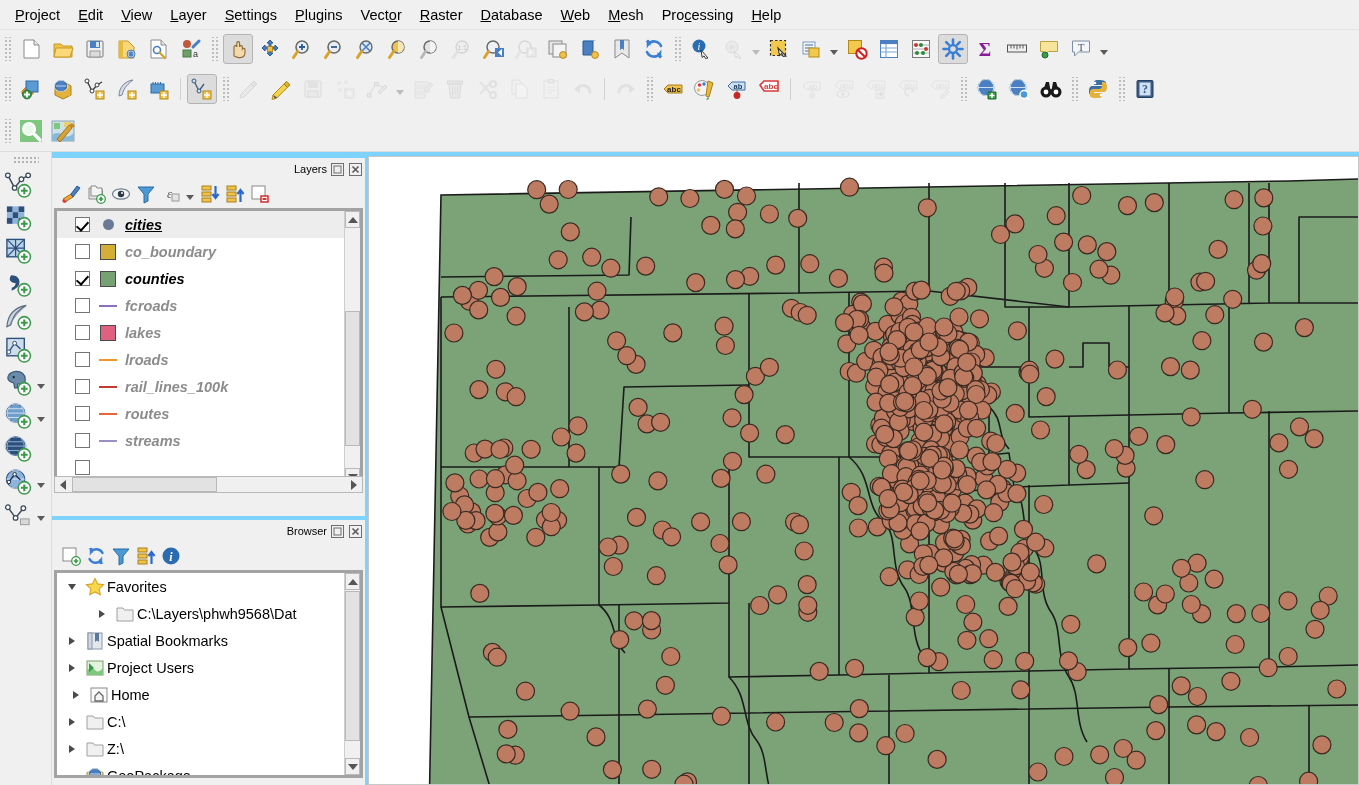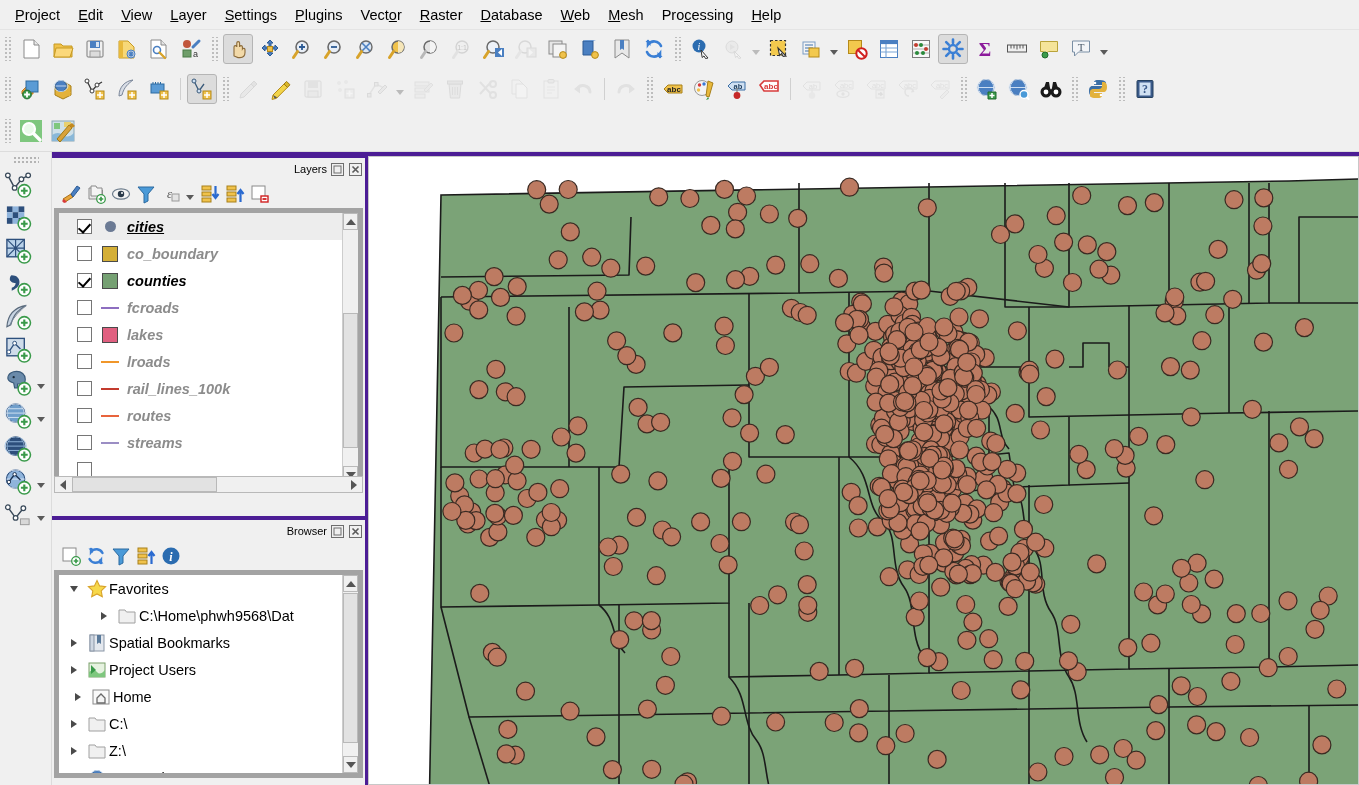--- a/index.html
+++ b/index.html
@@ -3,21 +3,21 @@
 <meta charset="utf-8">
 <style>
   * { box-sizing: border-box; }
   html, body {
     margin: 0; padding: 0;
     width: 1359px; height: 785px;
     overflow: hidden;
     font-family: "Liberation Sans", sans-serif;
     background: #f0f0f0;
   }
-  #app { position: relative; width: 1359px; height: 785px; background: #4c1d95; }
+  #app { position: relative; width: 1359px; height: 785px; background: #7dd3fc; }
 
   
   .menubar {
     position: absolute; top: 0; left: 0; width: 1359px; height: 30px;
     background: #f0f0f0; display: flex; align-items: center;
     padding-left: 6px; border-bottom: 1px solid #e4e4e4;
   }
   .menu-item {
     font-size: 14.5px; color: #000; padding: 4px 9px; white-space: nowrap;
     cursor: default;
@@ -105,21 +105,21 @@
   .panel-tools {
     height: 28px; display: flex; align-items: center; padding-left: 6px;
     background: #f0f0f0;
   }
   .ptbtn {
     width: 25px; height: 24px; display: flex; align-items: center; justify-content: center;
     border: 1px solid transparent; border-radius: 3px;
   }
 
   .tree-wrap {
-    background: #fff; border: 5px solid #a3a3a3;
+    background: #fff; border: 3px solid #a3a3a3;
     position: relative; overflow: hidden;
   }
   #layers-tree-wrap { margin: 0 2px; height: 280px; }
   #browser-tree-wrap { margin: 0 2px; height: 208px; }
 
   .tree { position: absolute; top: 0; left: 0; right: 16px; bottom: 0; overflow: hidden; }
 
   
   .layer-row {
     display: flex; align-items: center; height: 27px; padding-left: 18px;
@@ -1106,21 +1106,21 @@
             </div>
             <div class="br-label">Favorites</div>
           </div>
           <div class="br-row" style="padding-left: 34px;">
             <div class="br-arrow right"></div>
             <div class="br-icon">
               <svg width="20" height="20" viewBox="0 0 20 20">
                 <path d="M2 4 h6 l1.5 2 h8.5 v11 H2 z" fill="#f0f0f0" stroke="#a0a0a0"></path>
               </svg>
             </div>
-            <div class="br-label">C:\Home\phwh9568\Dat</div>
+            <div class="br-label">C:\Layers\phwh9568\Dat</div>
           </div>
           <div class="br-row" style="padding-left: 4px; align-items: center;">
             <div class="br-arrow right"></div>
             <div class="br-icon">
               <svg width="20" height="20" viewBox="0 0 20 20">
                 <rect x="3" y="2" width="14" height="16" fill="#e4e8ee" stroke="#8a96a6"></rect>
                 <rect x="3" y="2" width="4" height="16" fill="#cfd7e2" stroke="#8a96a6"></rect>
                 <path d="M10 2 h4 v9 l-2 -1.6 -2 1.6 z" fill="#5a7a9a"></path>
               </svg>
             </div>

